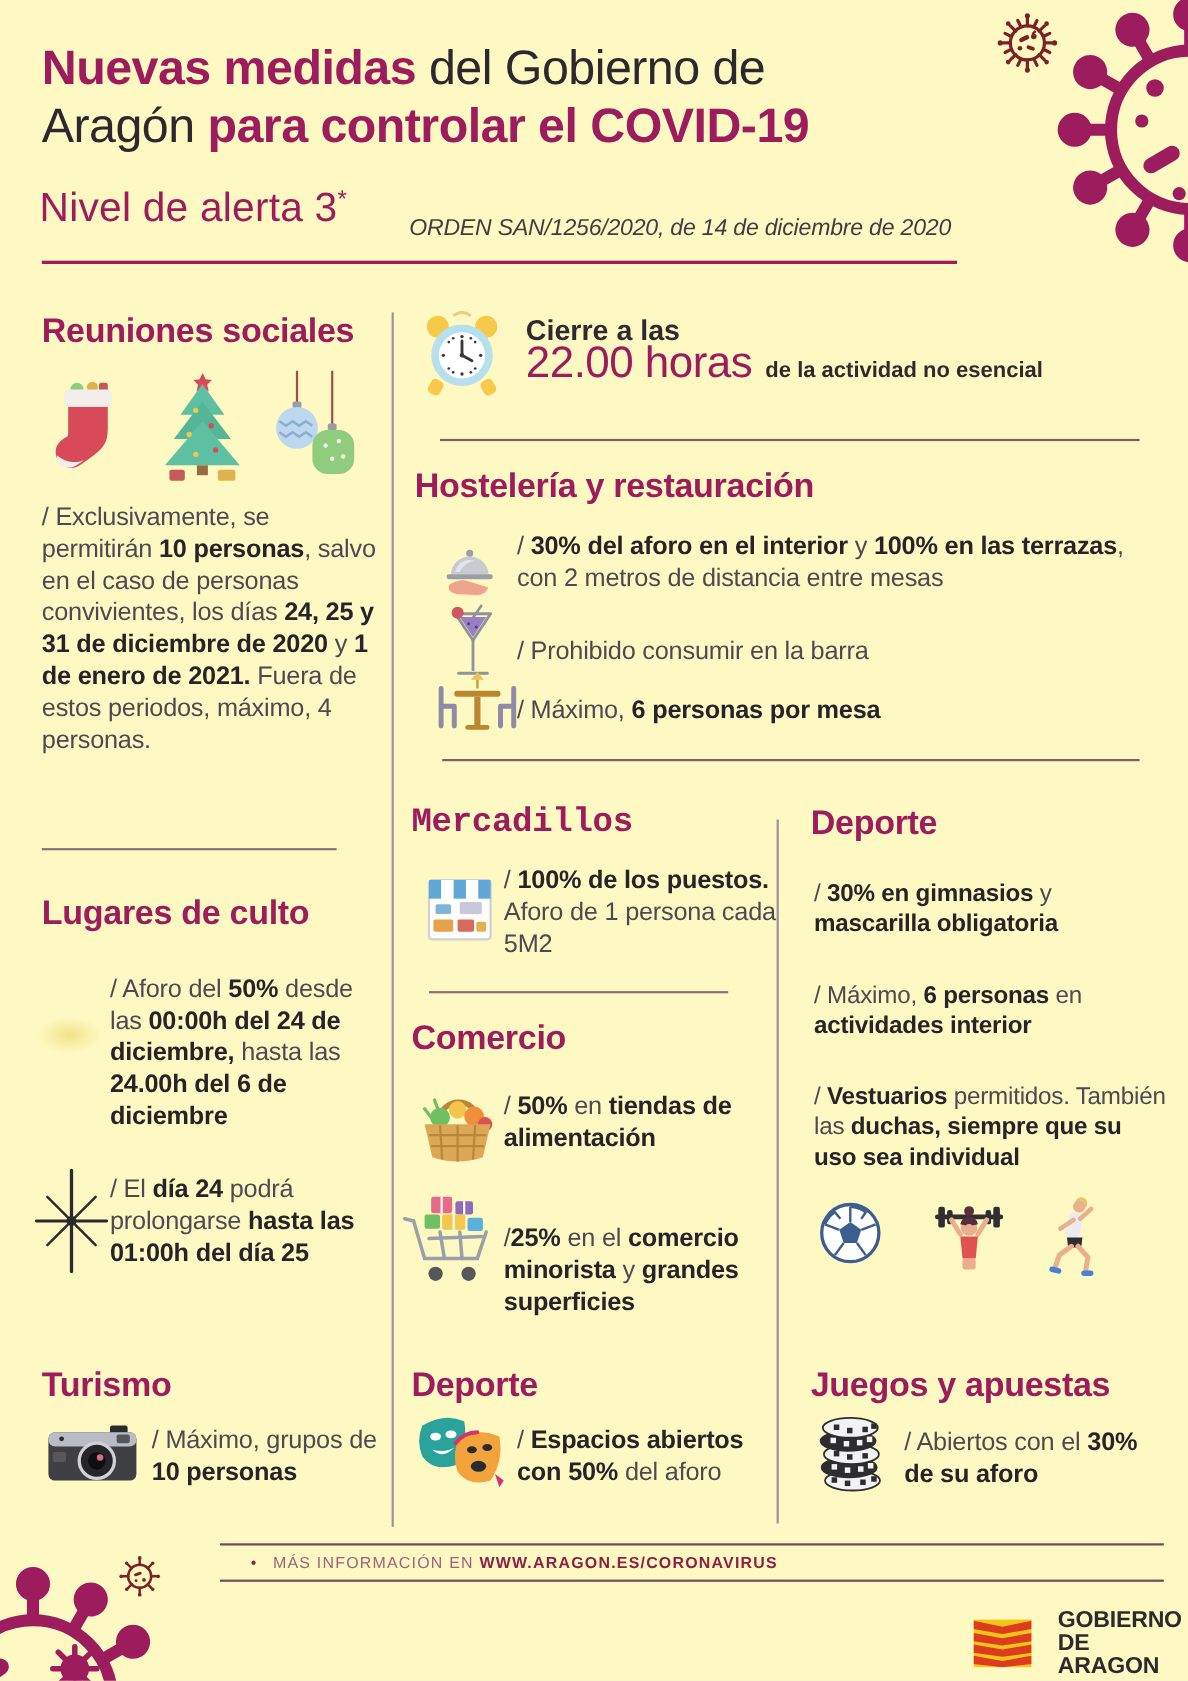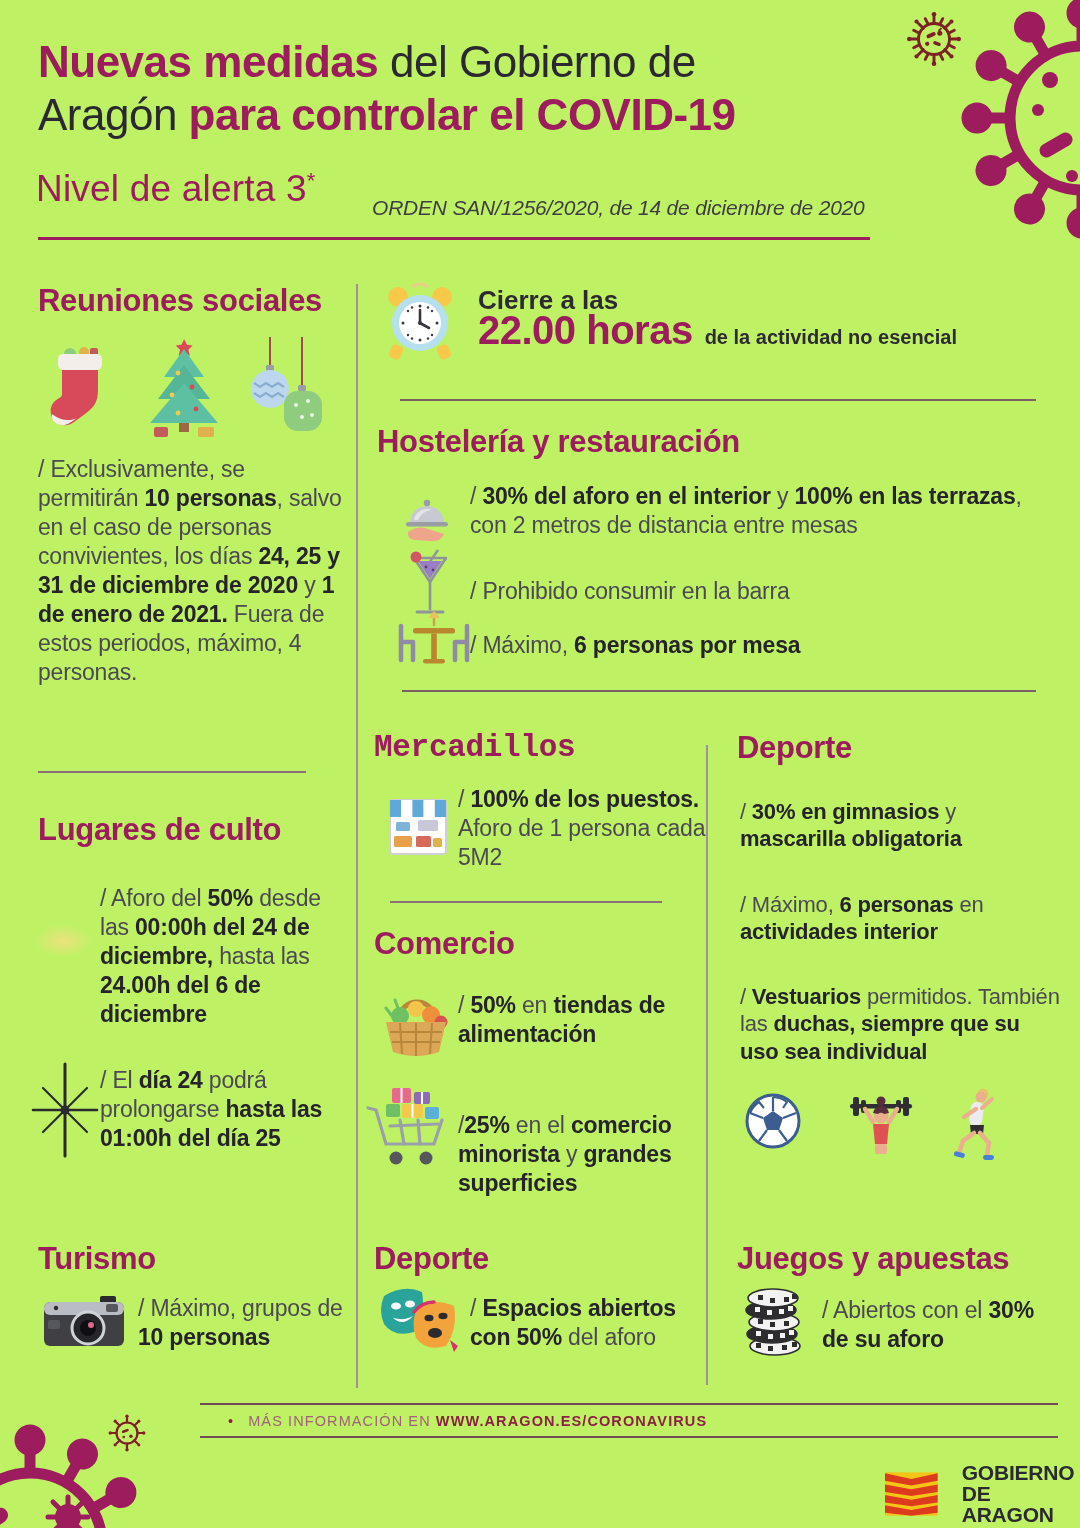--- a/index.html
+++ b/index.html
@@ -4,36 +4,36 @@
 <style>
   :root{
     --accent:#9d1c5e;
     --text:#4c4952;
     --bold:#262329;
     --divider:#8c7078;
     --footerline:#6f4b57;
   }
   *{margin:0;padding:0;box-sizing:border-box;}
   body{background:#e8e8e8;font-family:"Liberation Sans",sans-serif;}
-  .page{position:relative;width:1080px;height:1528px;background:#bef264;overflow:hidden;margin:0 auto;}
+  .page{position:relative;width:1080px;height:1528px;background:#fef9c3;overflow:hidden;margin:0 auto;}
   .abs{position:absolute;}
   .h1{font-size:44px;line-height:1.2;font-weight:400;color:#2b2830;letter-spacing:-0.5px;}
   .h1 b{color:var(--accent);font-weight:700;}
   .alert{font-size:37px;color:var(--accent);font-weight:400;letter-spacing:0.2px;}
   .alert sup{font-size:22px;}
   .order{font-size:21px;font-style:italic;color:#3f3d42;letter-spacing:-0.2px;}
   .sec-title{font-size:31px;font-weight:700;color:var(--accent);letter-spacing:-0.3px;}
   .t{font-size:23px;line-height:1.26;color:var(--text);letter-spacing:-0.2px;}
   .t b{color:var(--bold);font-weight:700;}
   .t22{font-size:22px;line-height:1.24;}
   .hr{background:var(--divider);height:2px;}
   .hr-accent{background:var(--accent);height:3px;}
   .vr{background:#a1909a;width:2px;}
   .closure-intro{font-size:26px;font-weight:700;color:#2e2b30;}
-  .closure-time{font-size:40px;font-weight:700;color:var(--accent);letter-spacing:-0.5px;margin-top:30px;}
+  .closure-time{font-size:40px;font-weight:400;color:var(--accent);letter-spacing:-0.5px;margin-top:30px;}
   .closure-scope{font-size:20px;font-weight:700;color:#2e2b30;margin-left:12px;}
   .fline{background:var(--footerline);height:2px;}
   .finfo{font-size:14.5px;letter-spacing:1.1px;color:#a2607a;font-weight:400;}
   .finfo .bullet{color:#8d2045;margin-right:14px;}
   .finfo b{color:#8d2045;font-weight:700;}
   .logo-text{font-size:21px;font-weight:700;line-height:1.0;color:#2b2b2f;letter-spacing:-0.2px;}
   .glow{background:radial-gradient(50% 50% at 50% 50%, rgba(240,224,130,0.9), rgba(240,224,130,0) 72%);}
 </style>
 </head>
 <body>

